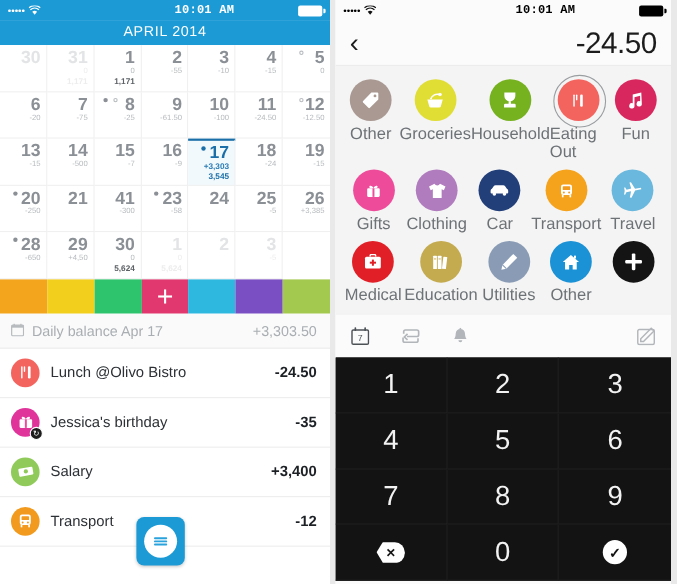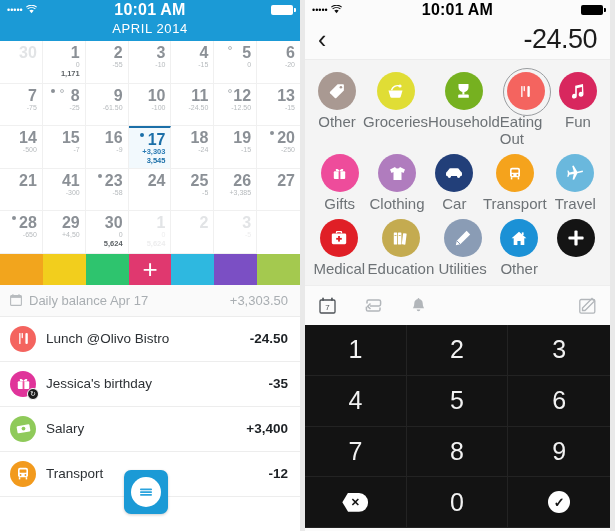--- a/index.html
+++ b/index.html
@@ -21,21 +21,21 @@
   }
   .statusbar {
     height: 19px; display: flex; align-items: center;
     padding: 0 7px; font-size: 11px;
   }
   .sb-blue { background: #1b9ad6; color: #fff; }
   .sb-white { background: #fbfbfb; color: #000; }
   .sb-left { display: flex; align-items: center; gap: 3px; width: 80px; }
   .dots { letter-spacing: 0px; font-size: 9px; }
   .wifi-ico { font-size: 10px; }
-  .sb-time { flex: 1; text-align: center; font-weight: bold; font-size: 16px; letter-spacing: .2px;}
+  .sb-time { flex: 1; text-align: right; font-weight: bold; font-size: 11px; letter-spacing: .2px; font-family: Liberation Mono, monospace;}
   .sb-right { width: 80px; display: flex; justify-content: flex-end; align-items: center; }
   .batt {
     width: 22px; height: 10px; border-radius: 2px; position: relative;
   }
   .batt.white { background: #fff; }
   .batt.black { background: #000; }
   .batt:after {
     content:""; position: absolute; right: -3px; top: 3px;
     width: 2px; height: 4px; border-radius: 0 1px 1px 0;
   }
@@ -225,20 +225,25 @@
       </div>
     </div>
 
     <div class="month-bar">APRIL 2014</div>
 
 
     <div class="cal-grid" id="cal-grid">
         <div class="cal-cell muted">
           <div class="cal-num">30</div>
         </div>
+        <div class="cal-cell muted">
+          <div class="cal-num">31</div>
+          <div class="cal-v1">0</div>
+          <div class="cal-v2">1,171</div>
+        </div>
         <div class="cal-cell">
           <div class="cal-num">1</div>
           <div class="cal-v1">0</div>
           <div class="cal-v2">1,171</div>
         </div>
         <div class="cal-cell">
           <div class="cal-num">2</div>
           <div class="cal-v1">-55</div>
         </div>
         <div class="cal-cell">
@@ -335,23 +340,20 @@
         <div class="cal-cell">
           <div class="cal-num">24</div>
         </div>
         <div class="cal-cell">
           <div class="cal-num">25</div>
           <div class="cal-v1">-5</div>
         </div>
         <div class="cal-cell">
           <div class="cal-num">26</div>
           <div class="cal-v1">+3,385</div>
-        </div>
-        <div class="cal-cell">
-          <div class="cal-num">27</div>
         </div>
         <div class="cal-cell">
           <span class="dot-mark dot-filled" style="right:26px"></span>
           <div class="cal-num">28</div>
           <div class="cal-v1">-650</div>
         </div>
         <div class="cal-cell">
           <div class="cal-num">29</div>
           <div class="cal-v1">+4,50</div>
         </div>

